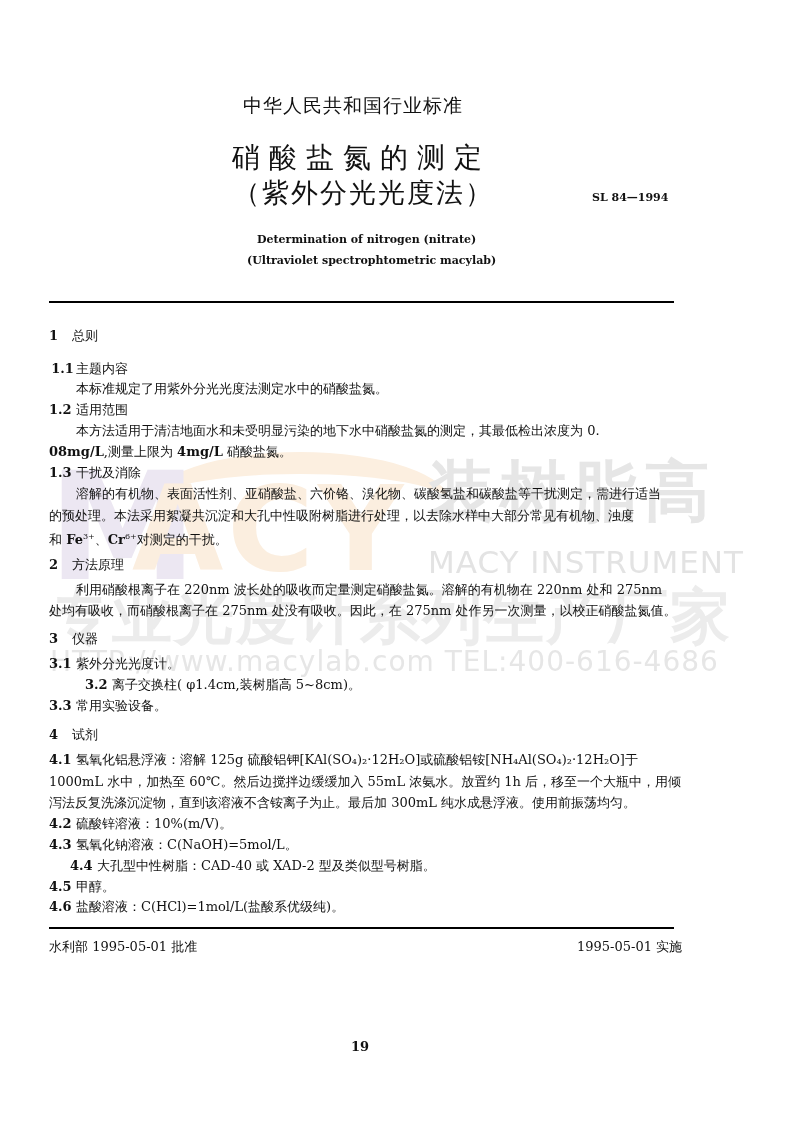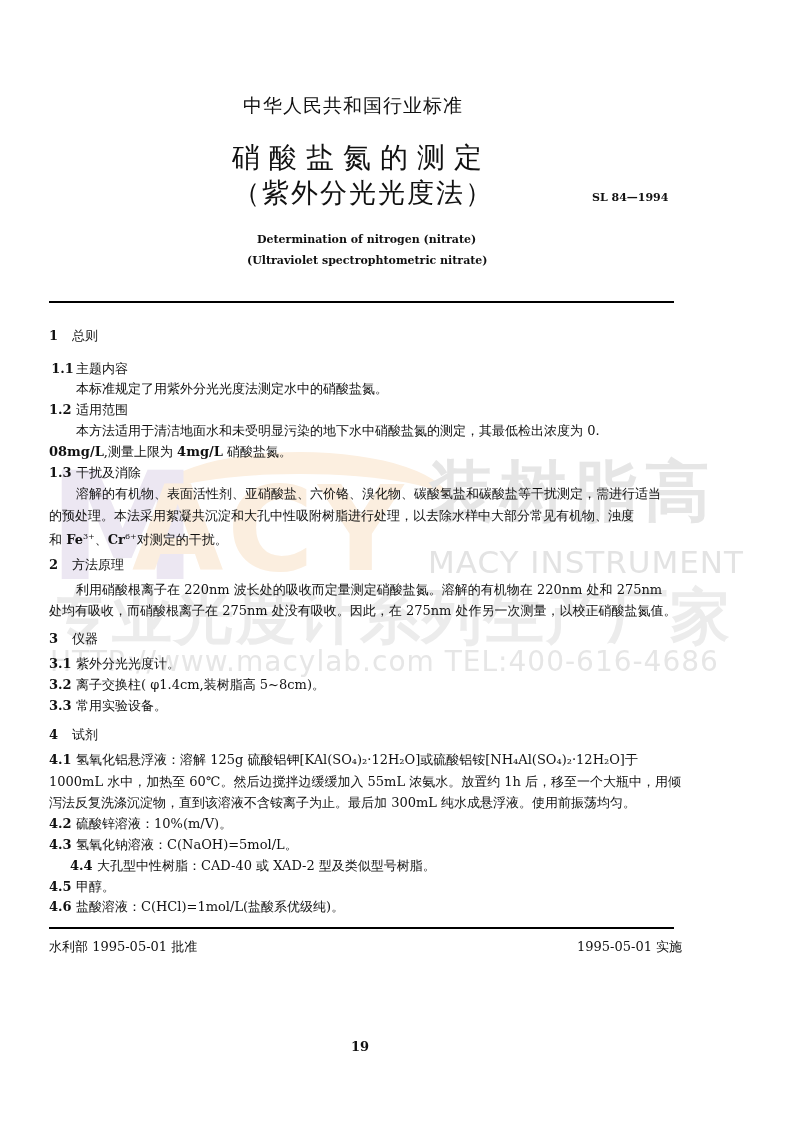--- a/index.html
+++ b/index.html
@@ -46,21 +46,21 @@
 <div class="wm wm-cn">装树脂高</div>
 <div class="wm wm-en">MACY INSTRUMENT</div>
 <div class="wm wm-slogan">专业光度计系列生产厂家</div>
 <div class="wm wm-url">HTTP://www.macylab.com  TEL:400-616-4686</div>
 
 <div class="content std-title">中华人民共和国行业标准</div>
 <div class="content main-title">硝酸盐氮的测定</div>
 <div class="content sub-title">（紫外分光光度法）</div>
 <div class="content std-code">SL 84—1994</div>
 <div class="content en-title-1">Determination of nitrogen (nitrate)</div>
-<div class="content en-title-2">(Ultraviolet spectrophtometric nitrate)</div>
+<div class="content en-title-2">(Ultraviolet spectrophtometric macylab)</div>
 <div class="content rule" style="top:301px;"></div>
 
 <div class="content line" style="top:328px;">
   <span class="num sec">1</span><span>总则</span>
 </div>
 <div class="content line" style="top:361px;text-align:center;">
   <span class="num">1.1</span><span>主题内容</span>
 </div>
 <div class="content line indent" style="top:381px;">本标准规定了用紫外分光光度法测定水中的硝酸盐氮。</div>
 
@@ -86,21 +86,21 @@
 </div>
 <div class="content line indent" style="top:582px;">利用硝酸根离子在 220nm 波长处的吸收而定量测定硝酸盐氮。溶解的有机物在 220nm 处和 275nm</div>
 <div class="content line" style="top:603px;">处均有吸收，而硝酸根离子在 275nm 处没有吸收。因此，在 275nm 处作另一次测量，以校正硝酸盐氮值。</div>
 
 <div class="content line" style="top:631px;">
   <span class="num sec">3</span><span>仪器</span>
 </div>
 <div class="content line" style="top:656px;">
   <span class="num">3.1</span><span>紫外分光光度计。</span>
 </div>
-<div class="content line" style="top:677px;">
+<div class="content line" style="top:677px;margin-left:36px;">
   <span class="num">3.2</span><span>离子交换柱( φ1.4cm,装树脂高 5~8cm)。</span>
 </div>
 <div class="content line" style="top:698px;">
   <span class="num">3.3</span><span>常用实验设备。</span>
 </div>
 
 <div class="content line" style="top:727px;">
   <span class="num sec">4</span><span>试剂</span>
 </div>
 <div class="content line" style="top:752px;">

